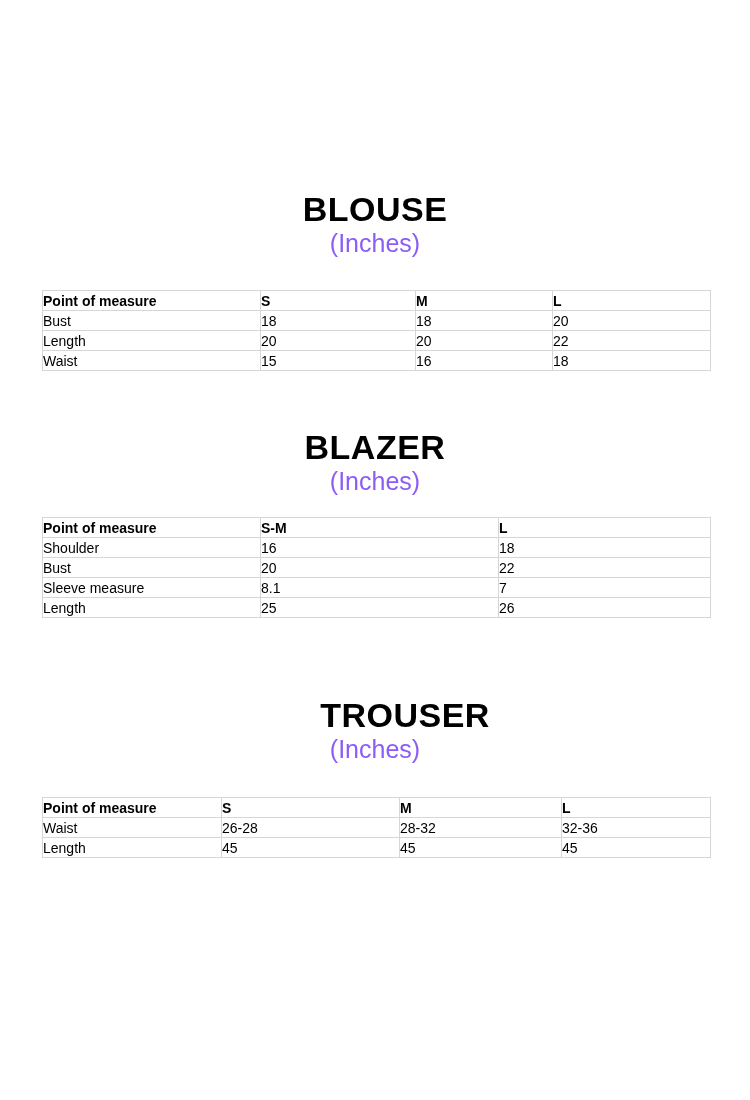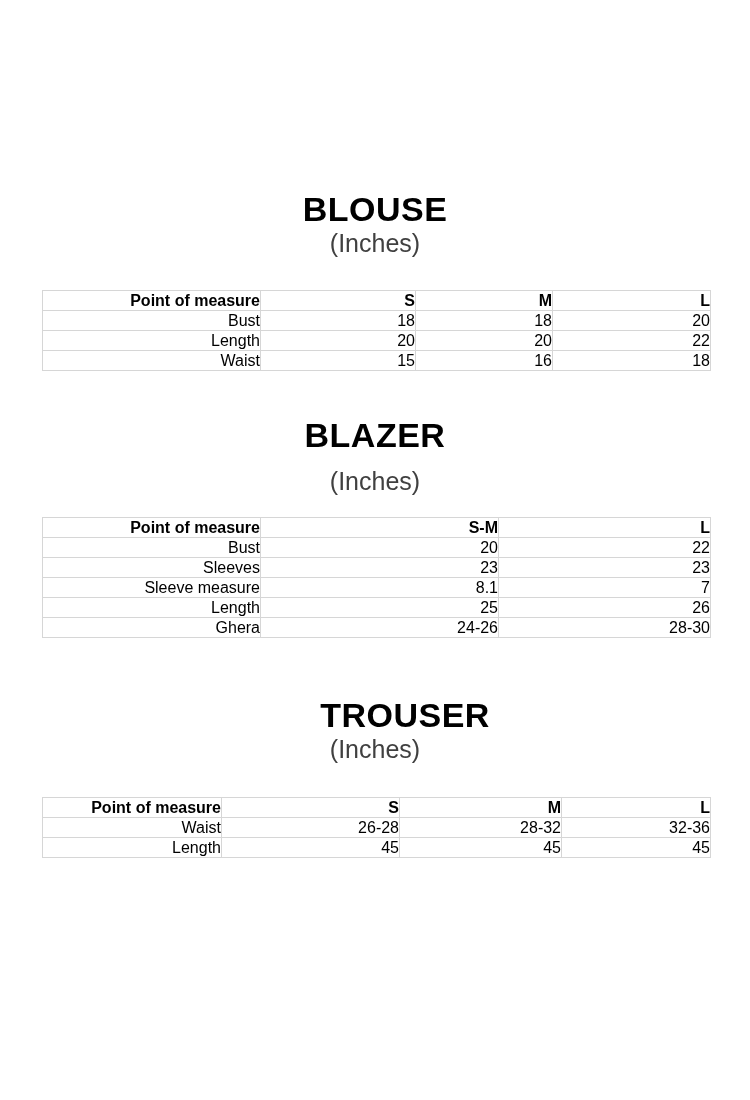--- a/index.html
+++ b/index.html
@@ -27,49 +27,49 @@
     color: #000000;
   }
   .section-subtitle {
     position: absolute;
     left: 0;
     width: 750px;
     text-align: center;
     font-size: 25px;
     font-weight: 400;
     line-height: 30px;
-    color: #404040;
+    color: #8b5cf6;
   }
   .size-table {
     position: absolute;
     left: 42px;
     width: 668px;
     border-collapse: collapse;
     table-layout: fixed;
   }
   .size-table th, .size-table td {
     border: 1px solid #d6d6d6;
     height: 19px;
     padding: 0;
-    text-align: right;
+    text-align: left;
     vertical-align: middle;
-    font-size: 16px;
+    font-size: 14px;
     line-height: 1;
     color: #000000;
     overflow: hidden;
     white-space: nowrap;
   }
   .size-table th { font-weight: 700; }
   .size-table td { font-weight: 400; }
 
   #blouse-title    { top: 190px; }
   #blouse-subtitle { top: 228px; }
   #blouse-table    { top: 290px; }
 
-  #blazer-title    { top: 416px; }
+  #blazer-title    { top: 428px; }
   #blazer-subtitle { top: 466px; }
   #blazer-table    { top: 517px; }
 
   #trouser-title    { top: 696px; margin-left: 30px; }
   #trouser-subtitle { top: 734px; }
   #trouser-table    { top: 797px; }
 
   .t-blouse .c0 { width: 218px; }
   .t-blouse .c1 { width: 155px; }
   .t-blouse .c2 { width: 137px; }
@@ -136,43 +136,38 @@
     </colgroup>
   <thead>
     <tr>
       <th>Point of measure</th>
       <th>S-M</th>
       <th>L</th>
     </tr>
   </thead>
   <tbody>
     <tr>
+      <td>Shoulder</td>
+      <td>16</td>
+      <td>18</td>
+    </tr>
+    <tr>
       <td>Bust</td>
       <td>20</td>
       <td>22</td>
-    </tr>
-    <tr>
-      <td>Sleeves</td>
-      <td>23</td>
-      <td>23</td>
     </tr>
     <tr>
       <td>Sleeve measure</td>
       <td>8.1</td>
       <td>7</td>
     </tr>
     <tr>
       <td>Length</td>
       <td>25</td>
       <td>26</td>
-    </tr>
-    <tr>
-      <td>Ghera</td>
-      <td>24-26</td>
-      <td>28-30</td>
     </tr>
   </tbody>
 </table>
 
 <div id="trouser-title" class="section-title">TROUSER</div>
 <div id="trouser-subtitle" class="section-subtitle">(Inches)</div>
 <table id="trouser-table" class="size-table t-trouser">
   <colgroup>
       <col class="c0">
       <col class="c1">

